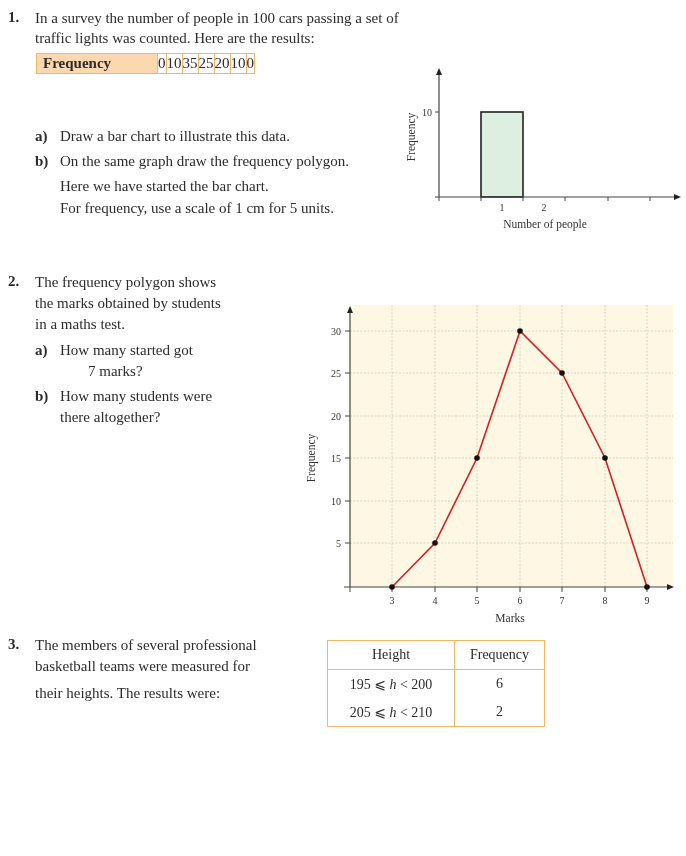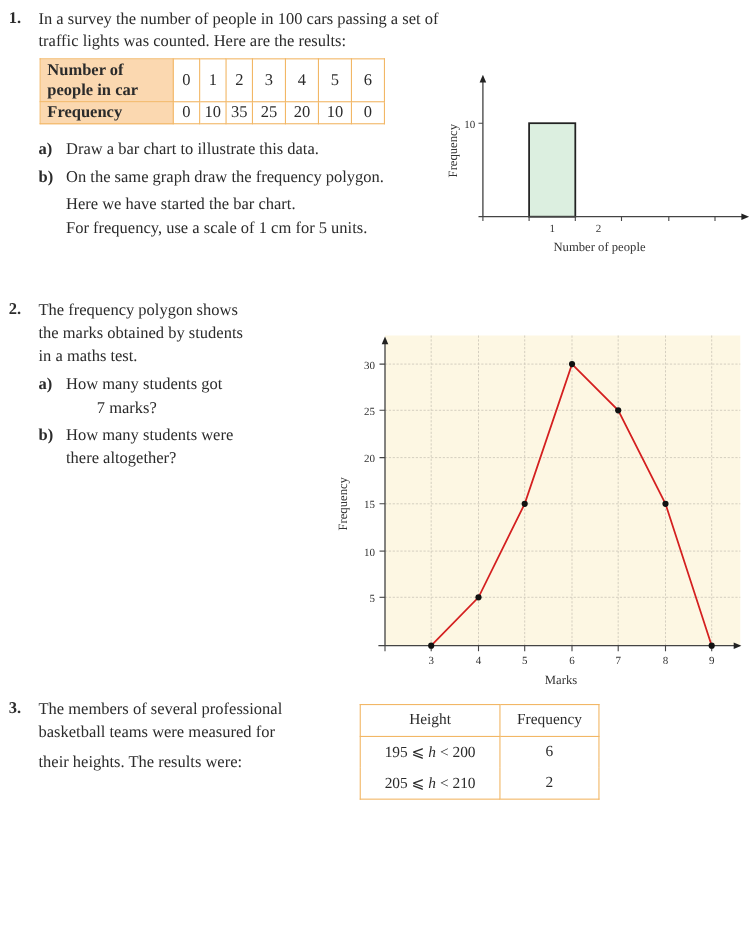--- a/index.html
+++ b/index.html
@@ -29,30 +29,20 @@
 </head>
 <body>
 
 <div>
   <span class="abs qnum" style="left:8px;top:9px;">1.</span>
   <span class="abs txt" style="left:35px;top:8px;">In a survey the number of people in 100 cars passing a set of</span>
   <span class="abs txt" style="left:35px;top:28px;">traffic lights was counted. Here are the results:</span>
 
   <table class="t1">
     <tbody>
-        <tr class="r1">
-      <td class="hd"><span>Number of</span><br><span>people in car</span></td>
-      <td class="v">0</td>
-      <td class="v">1</td>
-      <td class="v">2</td>
-      <td class="v w">3</td>
-      <td class="v w">4</td>
-      <td class="v w">5</td>
-      <td class="v w">6</td>
-    </tr>
     <tr>
       <td class="hd">Frequency</td>
       <td>0</td>
       <td>10</td>
       <td>35</td>
       <td>25</td>
       <td>20</td>
       <td>10</td>
       <td>0</td>
     </tr>
@@ -90,21 +80,21 @@
     <text x="0" y="0" font-size="11.5" text-anchor="middle" transform="translate(20,72) rotate(-90)">Frequency</text>
   </svg>
 </div>
 
 <div>
   <span class="abs qnum" style="left:8px;top:273px;">2.</span>
   <span class="abs txt" style="left:35px;top:272px;">The frequency polygon shows</span>
   <span class="abs txt" style="left:35px;top:293px;">the marks obtained by students</span>
   <span class="abs txt" style="left:35px;top:314px;">in a maths test.</span>
   <span class="abs txt sub" style="left:35px;top:340px;">a)</span>
-  <span class="abs txt" style="left:60px;top:340px;">How many students got</span>
+  <span class="abs txt" style="left:60px;top:340px;">How many started got</span>
   <span class="abs txt" style="left:60px;top:361px;margin-left:28px;">7 marks?</span>
   <span class="abs txt sub" style="left:35px;top:386px;">b)</span>
   <span class="abs txt" style="left:60px;top:386px;">How many students were</span>
   <span class="abs txt" style="left:60px;top:407px;">there altogether?</span>
 
   <svg class="abs" style="left:290px;top:290px;" width="396" height="340">
 
     <rect x="60" y="15" width="323" height="282" fill="#fdf7e3"></rect>
     <g stroke="#cfcabb" stroke-width="0.8" stroke-dasharray="2,1.5">
       <line x1="102" y1="15" x2="102" y2="297"></line>

